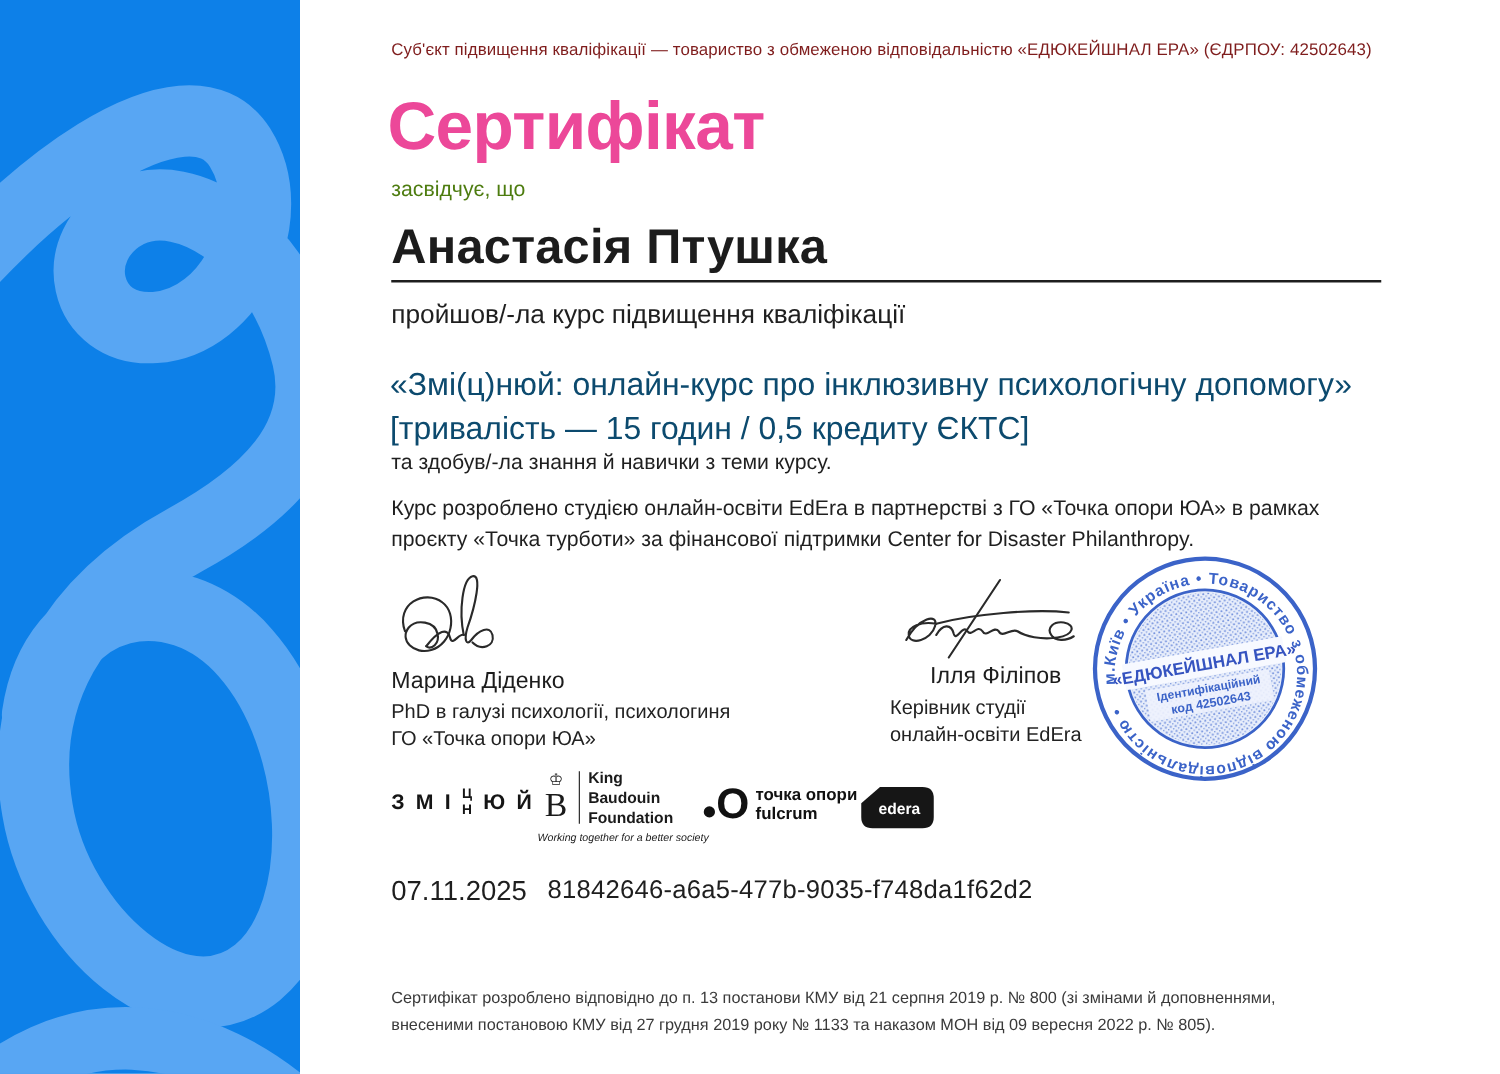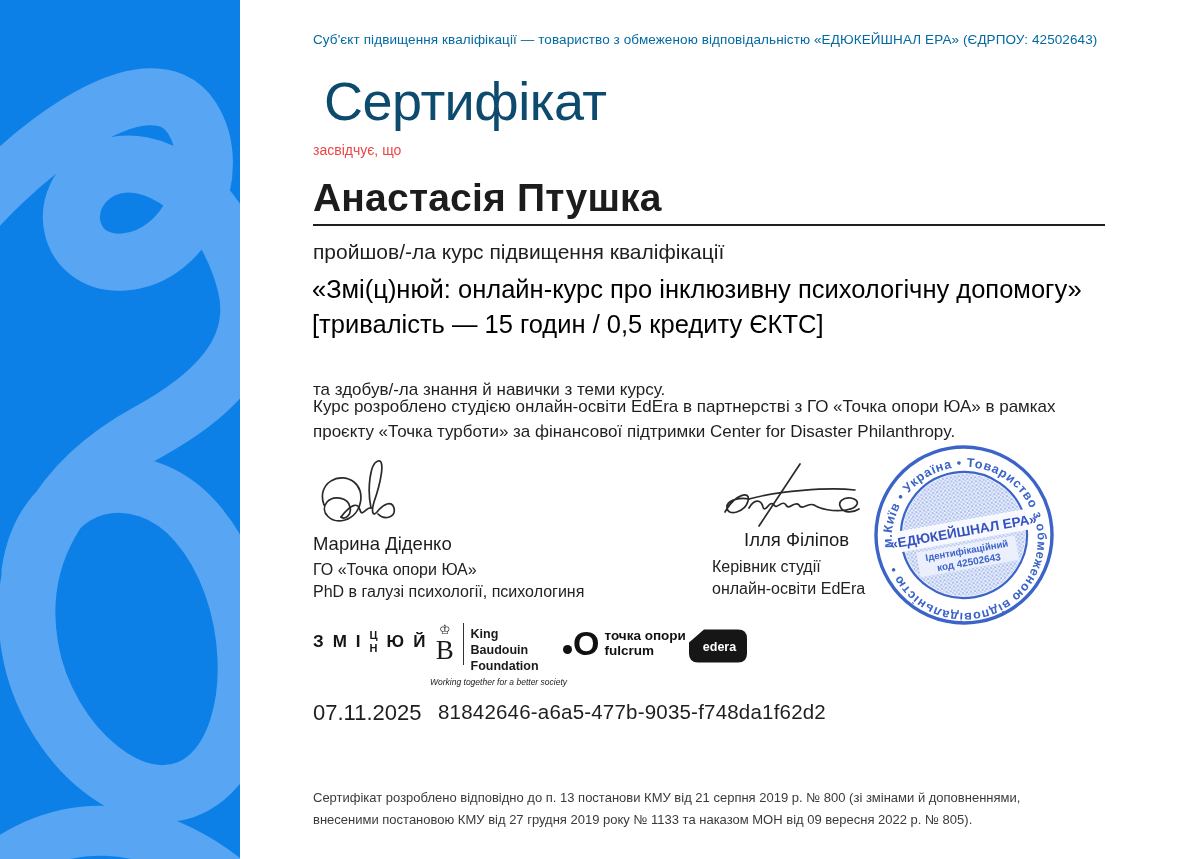--- a/index.html
+++ b/index.html
@@ -4,28 +4,28 @@
 <style>
   html,body{margin:0;padding:0;}
   body{
     width:1200px;height:859px;position:relative;background:#ffffff;
     font-family:"Liberation Sans",sans-serif;color:#222;overflow:hidden;
   }
   .abs{position:absolute;}
   
   .sidebar{left:0;top:0;width:240px;height:859px;background:#0d80e8;overflow:hidden;}
   
-  .issuer{left:313px;top:32px;width:830px;font-size:13.5px;color:#0369a1;letter-spacing:.1px;}
-  .title{left:324px;top:70px;font-size:54px;font-weight:400;color:#0c4a6e;letter-spacing:-.5px;}
-  .certifies{left:313px;top:142px;font-size:14px;color:#ef4444;}
+  .issuer{left:313px;top:32px;width:830px;font-size:13.5px;color:#7f1d1d;letter-spacing:.1px;}
+  .title{left:310px;top:70px;font-size:54px;font-weight:700;color:#ec4899;letter-spacing:-.5px;}
+  .certifies{left:313px;top:142px;font-size:17px;color:#4d7c0f;}
   .recipient{left:313px;top:176px;font-size:39px;font-weight:700;color:#1c1c1c;letter-spacing:.2px;text-align:right;}
   .name-rule{left:313px;top:224px;width:792px;height:0;border-top:2px solid #1e1e1e;}
   .completed{left:313px;top:240px;font-size:21px;color:#1f1f1f;}
-  .course{left:312px;top:272px;width:790px;font-size:25.5px;line-height:35px;color:#000000;}
-  .gained{left:313px;top:360px;font-size:17px;color:#1f1f1f;margin-top:20px;}
+  .course{left:312px;top:291px;width:790px;font-size:25.5px;line-height:35px;color:#0c4a6e;}
+  .gained{left:313px;top:360px;font-size:17px;color:#1f1f1f;}
   .developed{left:313px;top:394px;width:748px;font-size:17px;line-height:25px;color:#1f1f1f;}
   .sig-name{font-size:18.5px;font-weight:400;color:#1d1d1d;}
   .sig-role{font-size:16px;line-height:22px;color:#222;}
   .sig-name-left{left:313px;top:533px;}
   .sig-role-left{left:313px;top:559px;}
   .sig-name-right{left:712px;top:529px;margin-left:32px;}
   .sig-role-right{left:712px;top:556px;}
   .sig-svg-left{left:308px;top:453px;}
   .sig-svg-right{left:703px;top:460px;}
   .stamp{left:872px;top:443px;}
@@ -33,21 +33,21 @@
   .logo-zmicnuy{left:313px;top:630px;display:flex;align-items:center;gap:9px;
     font-size:17px;font-weight:600;color:#151515;}
   .logo-zmicnuy .stack{display:flex;flex-direction:column;align-items:center;
     font-size:11px;line-height:11px;font-weight:600;gap:2px;}
   .logo-kbf{left:430px;top:614px;display:flex;flex-direction:column;width:128px;}
   .logo-kbf .row{display:flex;align-items:center;}
   .logo-kbf .bcol{display:flex;flex-direction:column;align-items:center;width:30px;}
   .logo-kbf .crown{font-size:13px;line-height:12px;color:#1a1a1a;}
   .logo-kbf .bletter{font-family:"Liberation Serif",serif;font-size:27px;line-height:28px;color:#1a1a1a;}
   .logo-kbf .vline{width:1px;height:42px;background:#333;margin:0 7px 0 3px;}
-  .logo-kbf .names{font-size:12.5px;font-weight:600;line-height:16px;color:#1a1a1a;margin-top:12px;}
+  .logo-kbf .names{font-size:12.5px;font-weight:600;line-height:16px;color:#1a1a1a;}
   .logo-kbf .tagline{font-family:Liberation Sans, sans-serif;font-style:italic;font-size:8.5px;
     color:#1a1a1a;margin-top:3px;white-space:nowrap;}
   .logo-fulcrum{left:563px;top:626px;display:flex;align-items:center;}
   .logo-fulcrum .fdot{width:9px;height:9px;border-radius:50%;background:#111;align-self:flex-end;margin-bottom:6px;}
   .logo-fulcrum .fo{font-size:34px;font-weight:700;color:#111;line-height:34px;margin:0 5px 0 1px;}
   .logo-fulcrum .ftxt{font-size:13.5px;font-weight:700;line-height:15px;color:#111;}
   .logo-edera{left:688px;top:628px;}
   
   .cert-date{left:313px;top:700px;font-size:22px;color:#1e1e1e;}
   .cert-id{left:438px;top:700px;font-size:20.5px;color:#1e1e1e;letter-spacing:.2px;text-align:center;}
@@ -99,22 +99,22 @@
   <g fill="none" stroke="#2a2a2a" stroke-width="1.7" stroke-linecap="round">
     <path d="M97 4 L56 66"></path>
     <path d="M22 52 C 32 34 48 30 45 41 C 42 52 25 57 24 48 C 23 41 34 37 46 39"></path>
     <path d="M46 39 C 75 31 125 27 152 30"></path>
     <path d="M46 48 C 51 39 58 39 60 47 C 62 54 67 39 71 45 C 74 50 79 39 83 45 C 86 51 92 40 96 45 C 99 51 106 42 111 45 C 117 49 130 52 143 50 C 156 48 158 40 148 38 C 140 37 134 42 138 48 C 141 53 150 53 156 49"></path>
   </g>
 </svg>
 
 <div class="abs sig-name sig-name-left">Марина Діденко</div>
 <div class="abs sig-role sig-role-left">
+  <div>PhD в галузі психології, психологиня</div>
   <div>ГО «Точка опори ЮА»</div>
-  <div>PhD в галузі психології, психологиня</div>
 </div>
 <div class="abs sig-name sig-name-right">Ілля Філіпов</div>
 <div class="abs sig-role sig-role-right">
   <div>Керівник студії</div>
   <div>онлайн-освіти EdEra</div>
 </div>
 
 <svg class="abs stamp" width="184" height="184" viewBox="0 0 184 184">
   <defs>
     <pattern id="halftone" width="4" height="4" patternUnits="userSpaceOnUse">

